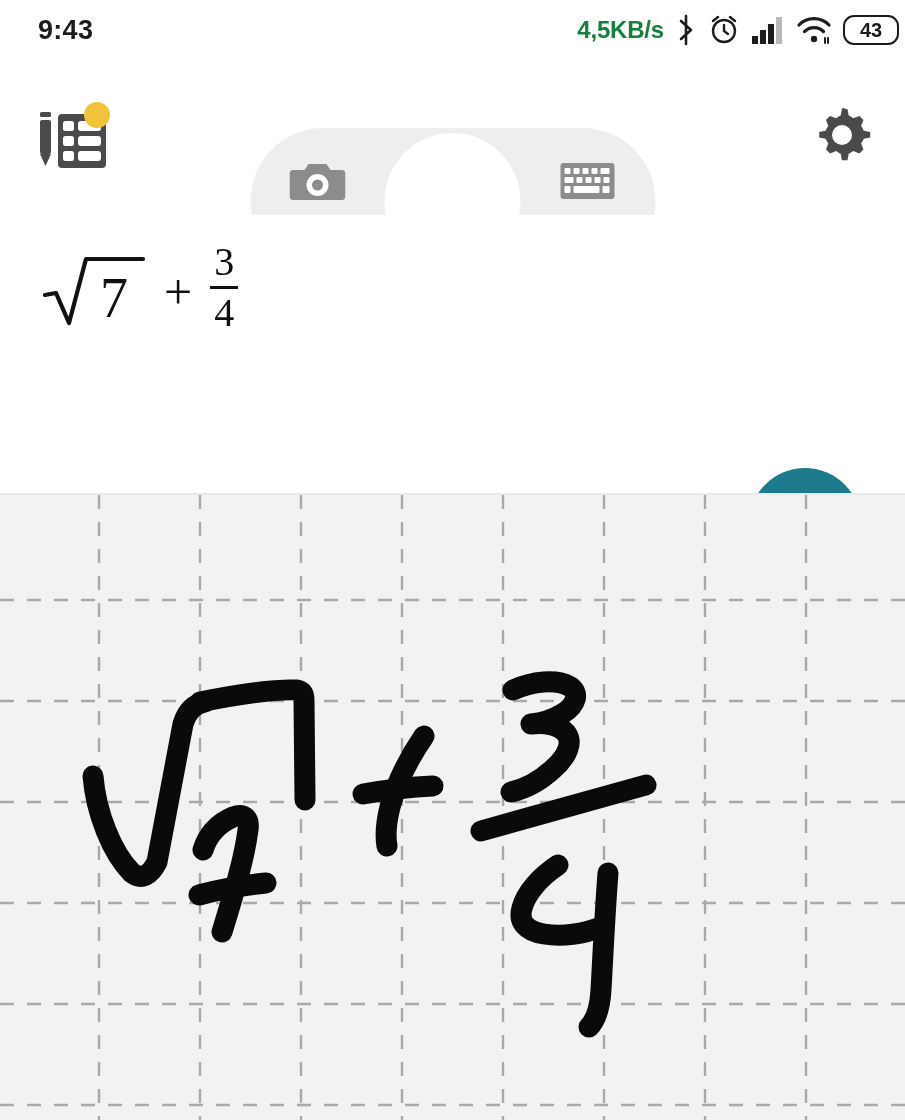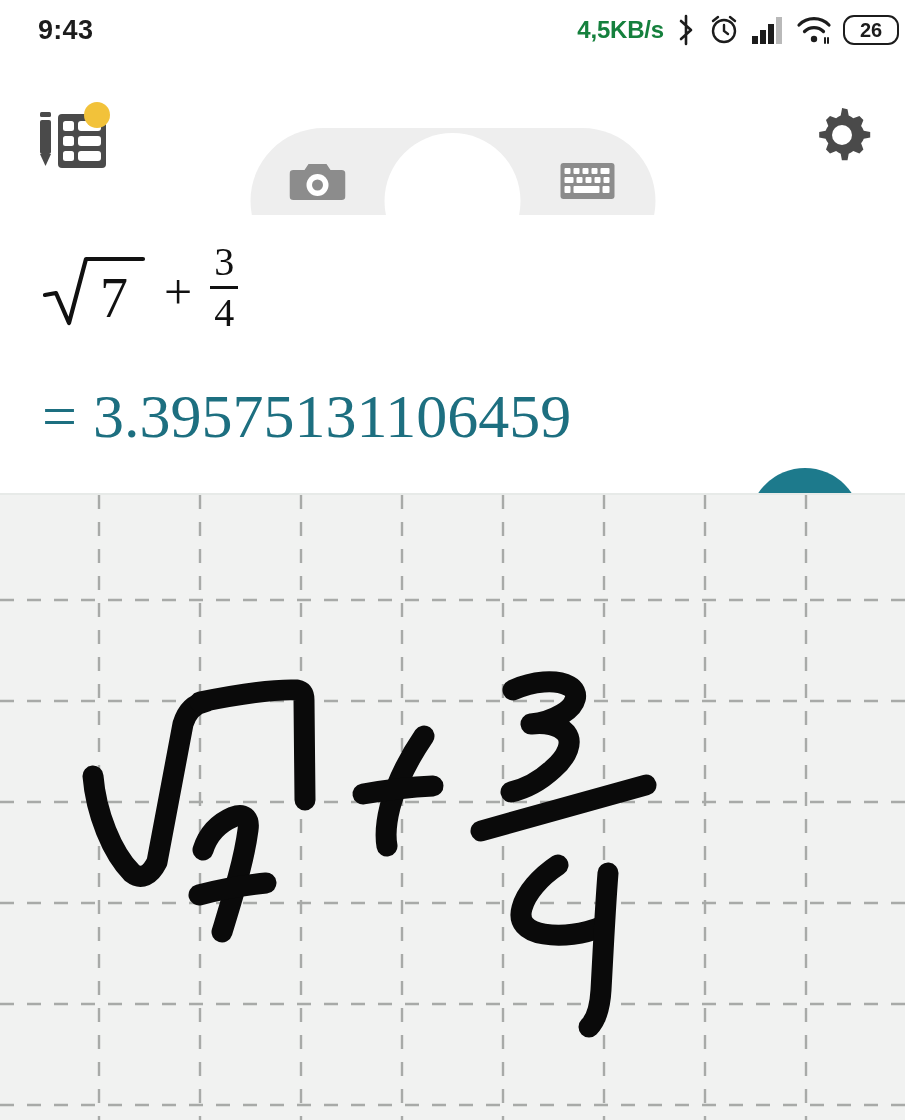--- a/index.html
+++ b/index.html
@@ -133,21 +133,21 @@
       </svg>
 
       <svg class="si" width="36" height="30" viewBox="0 0 36 30">
         <path d="M3 10 A21 21 0 0 1 33 10" fill="none" stroke="#1c1c1c" stroke-width="3.2" stroke-linecap="round"></path>
         <path d="M8.5 16.5 A13.5 13.5 0 0 1 27.5 16.5" fill="none" stroke="#1c1c1c" stroke-width="3.2" stroke-linecap="round"></path>
         <circle cx="18" cy="24" r="3.2" fill="#1c1c1c"></circle>
         <path d="M29 23 L29 28 M32 23 L32 28" stroke="#1c1c1c" stroke-width="2" stroke-linecap="round"></path>
       </svg>
 
       <div class="batt">
-        <span>26</span>
+        <span>43</span>
       </div>
     </div>
   </div>
 
   <div class="toolbar">
 
     <div class="history-btn">
       <svg width="88" height="72" viewBox="0 0 88 72">
 
         <rect x="10" y="16" width="11" height="34" rx="2" fill="#4a4a4a"></rect>
@@ -234,23 +234,20 @@
         </svg>
       </span>
       <span class="plus">+</span>
       <span class="frac">
         <span class="num">3</span>
         <span class="bar"></span>
         <span class="den">4</span>
       </span>
     </div>
 
-    <div class="answer">
-      <span class="eq">=</span><span>3.39575131106459</span>
-    </div>
 
     <div class="send-btn">
       <svg width="62" height="58" viewBox="0 0 62 58">
         <path d="M6 29 L56 29 M6 29 L13 6 L56 29 L13 52 Z" fill="none" stroke="#ffffff" stroke-width="4" stroke-linejoin="round" stroke-linecap="round"></path>
       </svg>
     </div>
   </div>
 
   <div class="divider"></div>
 

